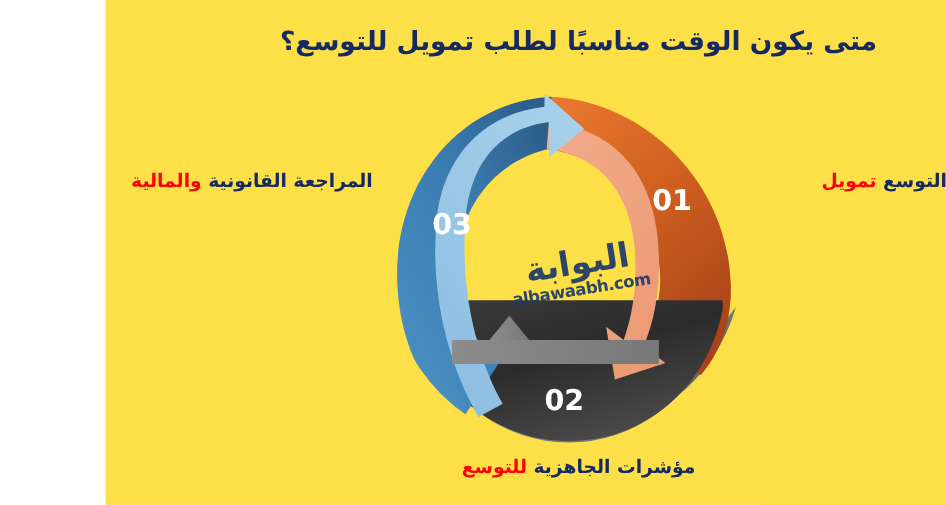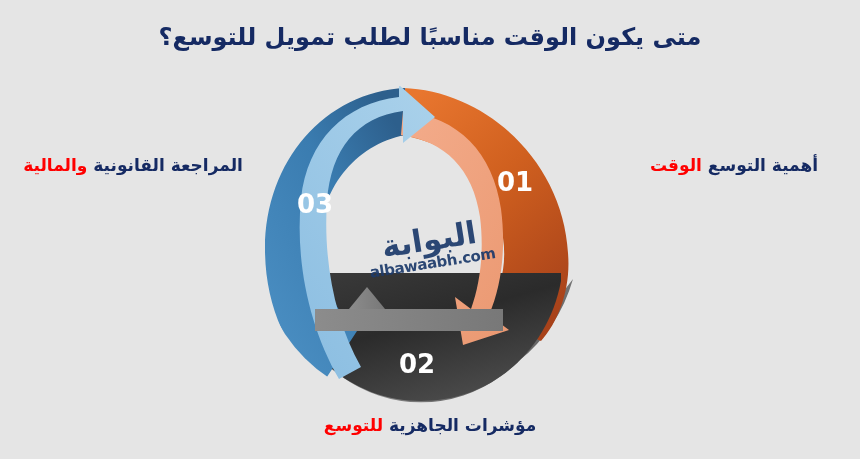--- a/index.html
+++ b/index.html
@@ -10,23 +10,23 @@
   }
   body {
     width: 860px;
     height: 459px;
     overflow: hidden;
     font-family: "DejaVu Sans", "Liberation Sans", sans-serif;
     position: relative;
   }
   .canvas {
     position: relative;
-    width: 860px;
+    width: 764px;
     height: 459px;
-    background: #e5e5e5;
+    background: #fde047;
     text-decoration: underline;
   }
 
   
   .title {
     position: absolute;
     left: 0;
     top: 22px;
     width: 860px;
     text-align: center;
@@ -251,21 +251,21 @@
     </svg>
   </div>
 
   <div class="watermark">
     <div class="wm-main">البوابة</div>
     <div class="wm-sub">albawaabh.com</div>
   </div>
 
   <div class="label label-right">
     <span>أهمية التوسع</span>
-    <span class="hl">الوقت</span>
+    <span class="hl">تمويل</span>
   </div>
 
   <div class="label label-bottom">
     <span>مؤشرات الجاهزية</span>
     <span class="hl">للتوسع</span>
   </div>
 
   <div class="label label-left">
     <span>المراجعة القانونية</span>
     <span class="hl">والمالية</span>

